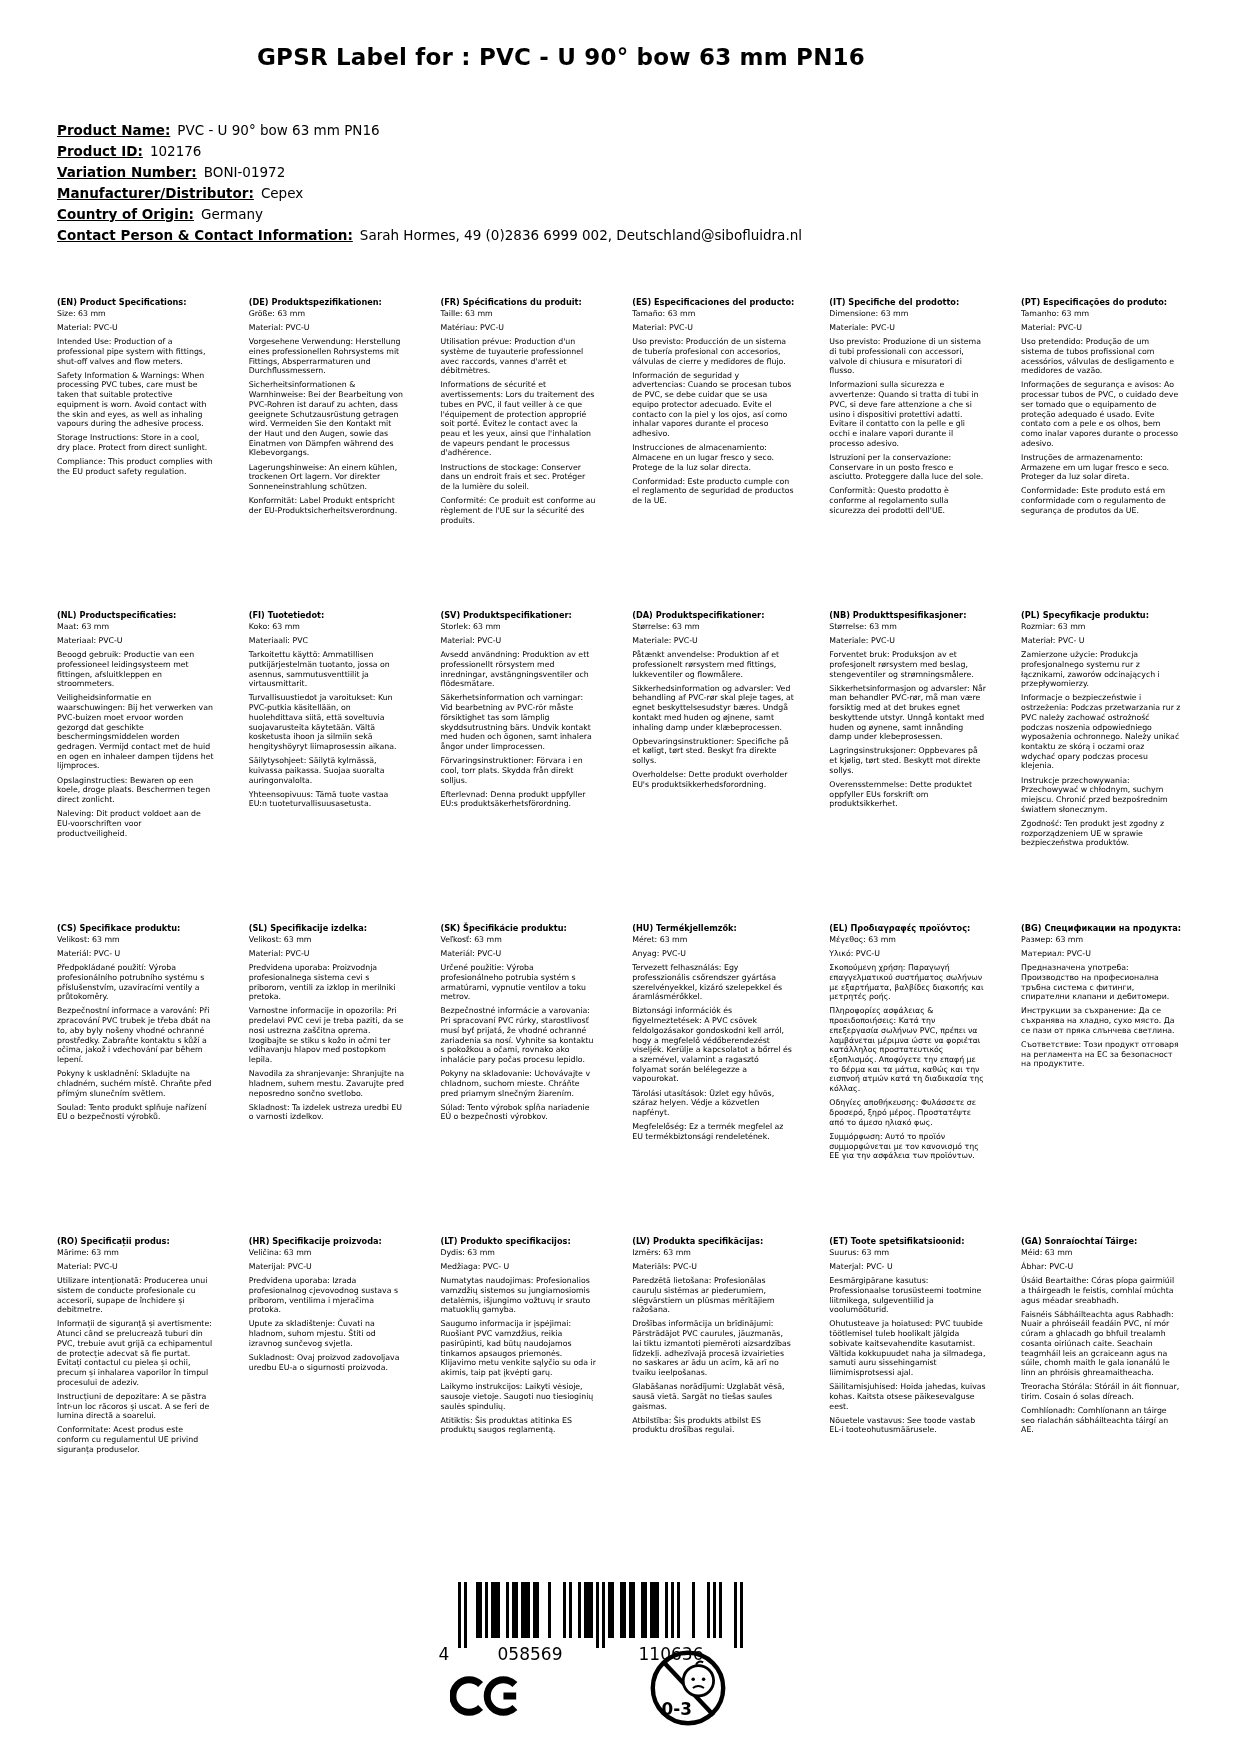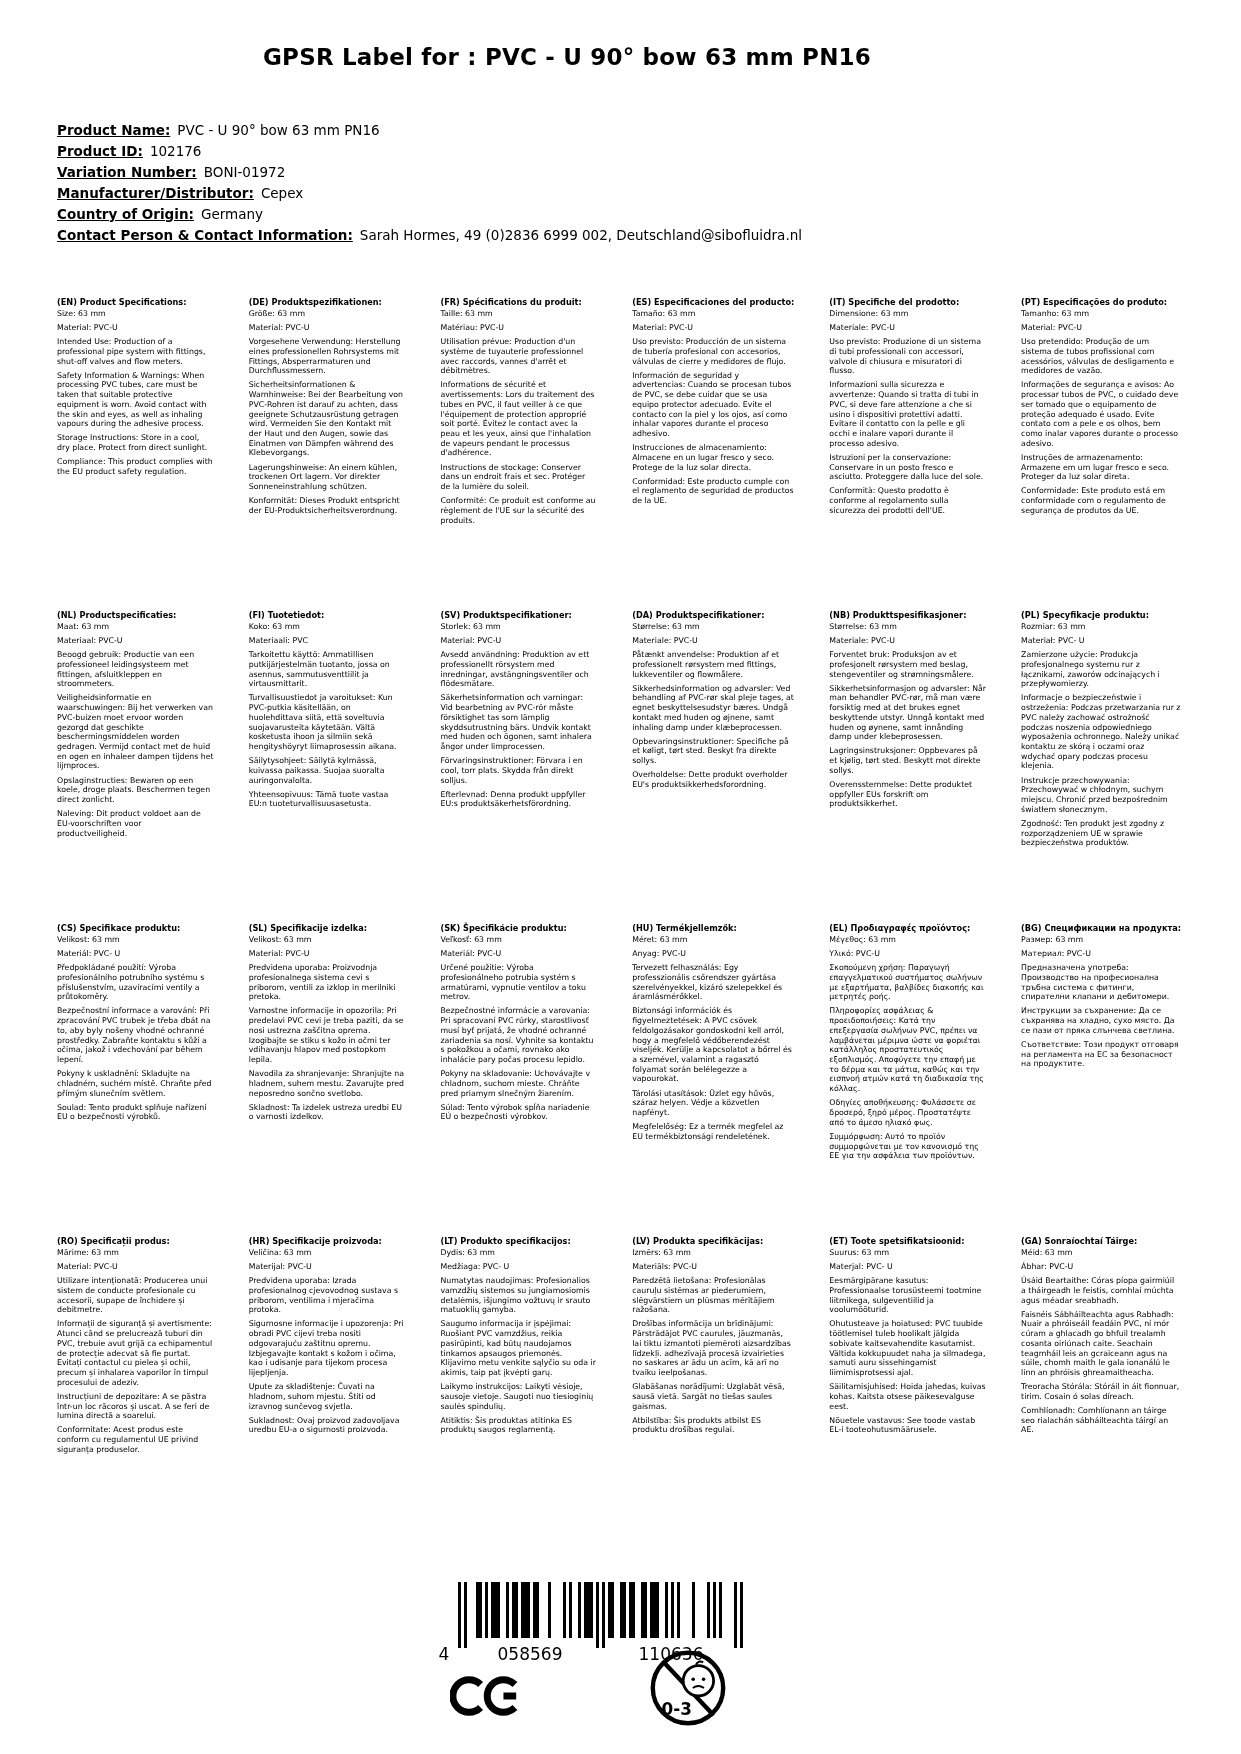--- a/index.html
+++ b/index.html
@@ -3,21 +3,21 @@
 <meta charset="utf-8">
 <style>
   html,body{margin:0;padding:0;background:#888;}
   .page{
     position:relative;width:1241px;height:1754px;margin:0 auto;
     background:#ffffff;color:#000;
     font-family:"DejaVu Sans","Liberation Sans",sans-serif;
     overflow:hidden;
   }
   .title{
-    position:absolute;top:44px;left:12px;width:1110px;margin:0;
+    position:absolute;top:44px;left:6px;width:1110px;margin:0;
     text-align:center;font-size:23px;font-weight:700;letter-spacing:0.2px;
   }
   .pinfo{position:absolute;top:120px;left:57px;font-size:13.5px;line-height:21px;}
   .pinfo .row{white-space:nowrap;}
   .pinfo .lbl{font-weight:700;margin-right:7px;text-decoration:underline;}
   .grid{
     position:absolute;top:298px;left:57px;width:1136px;
     display:grid;grid-template-columns:repeat(6,1fr);column-gap:23px;
     grid-auto-rows:313px;
   }
@@ -54,21 +54,21 @@
         <p class="bs">Storage Instructions: Store in a cool, dry place. Protect from direct sunlight.</p>
         <p class="bs">Compliance: This product complies with the EU product safety regulation.</p>
       </div>
       <div class="block">
         <div class="bh">(DE) Produktspezifikationen:</div>
         <p class="bs">Größe: 63 mm</p>
         <p class="bs">Material: PVC-U</p>
         <p class="bs">Vorgesehene Verwendung: Herstellung eines professionellen Rohrsystems mit Fittings, Absperrarmaturen und Durchflussmessern.</p>
         <p class="bs">Sicherheitsinformationen &amp; Warnhinweise: Bei der Bearbeitung von PVC-Rohren ist darauf zu achten, dass geeignete Schutzausrüstung getragen wird. Vermeiden Sie den Kontakt mit der Haut und den Augen, sowie das Einatmen von Dämpfen während des Klebevorgangs.</p>
         <p class="bs">Lagerungshinweise: An einem kühlen, trockenen Ort lagern. Vor direkter Sonneneinstrahlung schützen.</p>
-        <p class="bs">Konformität: Dieses Produkt entspricht der EU-Produktsicherheitsverordnung.</p>
+        <p class="bs">Konformität: Label Produkt entspricht der EU-Produktsicherheitsverordnung.</p>
       </div>
       <div class="block">
         <div class="bh">(FR) Spécifications du produit:</div>
         <p class="bs">Taille: 63 mm</p>
         <p class="bs">Matériau: PVC-U</p>
         <p class="bs">Utilisation prévue: Production d'un système de tuyauterie professionnel avec raccords, vannes d'arrêt et débitmètres.</p>
         <p class="bs">Informations de sécurité et avertissements: Lors du traitement des tubes en PVC, il faut veiller à ce que l'équipement de protection approprié soit porté. Évitez le contact avec la peau et les yeux, ainsi que l'inhalation de vapeurs pendant le processus d'adhérence.</p>
         <p class="bs">Instructions de stockage: Conserver dans un endroit frais et sec. Protéger de la lumière du soleil.</p>
         <p class="bs">Conformité: Ce produit est conforme au règlement de l'UE sur la sécurité des produits.</p>
       </div>
@@ -213,21 +213,20 @@
         <p class="bs">Utilizare intenționată: Producerea unui sistem de conducte profesionale cu accesorii, supape de închidere și debitmetre.</p>
         <p class="bs">Informații de siguranță și avertismente: Atunci când se prelucrează tuburi din PVC, trebuie avut grijă ca echipamentul de protecție adecvat să fie purtat. Evitați contactul cu pielea și ochii, precum și inhalarea vaporilor în timpul procesului de adeziv.</p>
         <p class="bs">Instrucțiuni de depozitare: A se păstra într-un loc răcoros și uscat. A se feri de lumina directă a soarelui.</p>
         <p class="bs">Conformitate: Acest produs este conform cu regulamentul UE privind siguranța produselor.</p>
       </div>
       <div class="block">
         <div class="bh">(HR) Specifikacije proizvoda:</div>
         <p class="bs">Veličina: 63 mm</p>
         <p class="bs">Materijal: PVC-U</p>
         <p class="bs">Predviđena uporaba: Izrada profesionalnog cjevovodnog sustava s priborom, ventilima i mjeračima protoka.</p>
-        <p class="bs">Sigurnosne informacije i upozorenja: Pri obradi PVC cijevi treba nositi odgovarajuću zaštitnu opremu. Izbjegavajte kontakt s kožom i očima, kao i udisanje para tijekom procesa lijepljenja.</p>
         <p class="bs">Upute za skladištenje: Čuvati na hladnom, suhom mjestu. Štiti od izravnog sunčevog svjetla.</p>
         <p class="bs">Sukladnost: Ovaj proizvod zadovoljava uredbu EU-a o sigurnosti proizvoda.</p>
       </div>
       <div class="block">
         <div class="bh">(LT) Produkto specifikacijos:</div>
         <p class="bs">Dydis: 63 mm</p>
         <p class="bs">Medžiaga: PVC- U</p>
         <p class="bs">Numatytas naudojimas: Profesionalios vamzdžių sistemos su jungiamosiomis detalėmis, išjungimo vožtuvų ir srauto matuoklių gamyba.</p>
         <p class="bs">Saugumo informacija ir įspėjimai: Ruošiant PVC vamzdžius, reikia pasirūpinti, kad būtų naudojamos tinkamos apsaugos priemonės. Klijavimo metu venkite sąlyčio su oda ir akimis, taip pat įkvėpti garų.</p>
         <p class="bs">Laikymo instrukcijos: Laikyti vėsioje, sausoje vietoje. Saugoti nuo tiesioginių saulės spindulių.</p>

